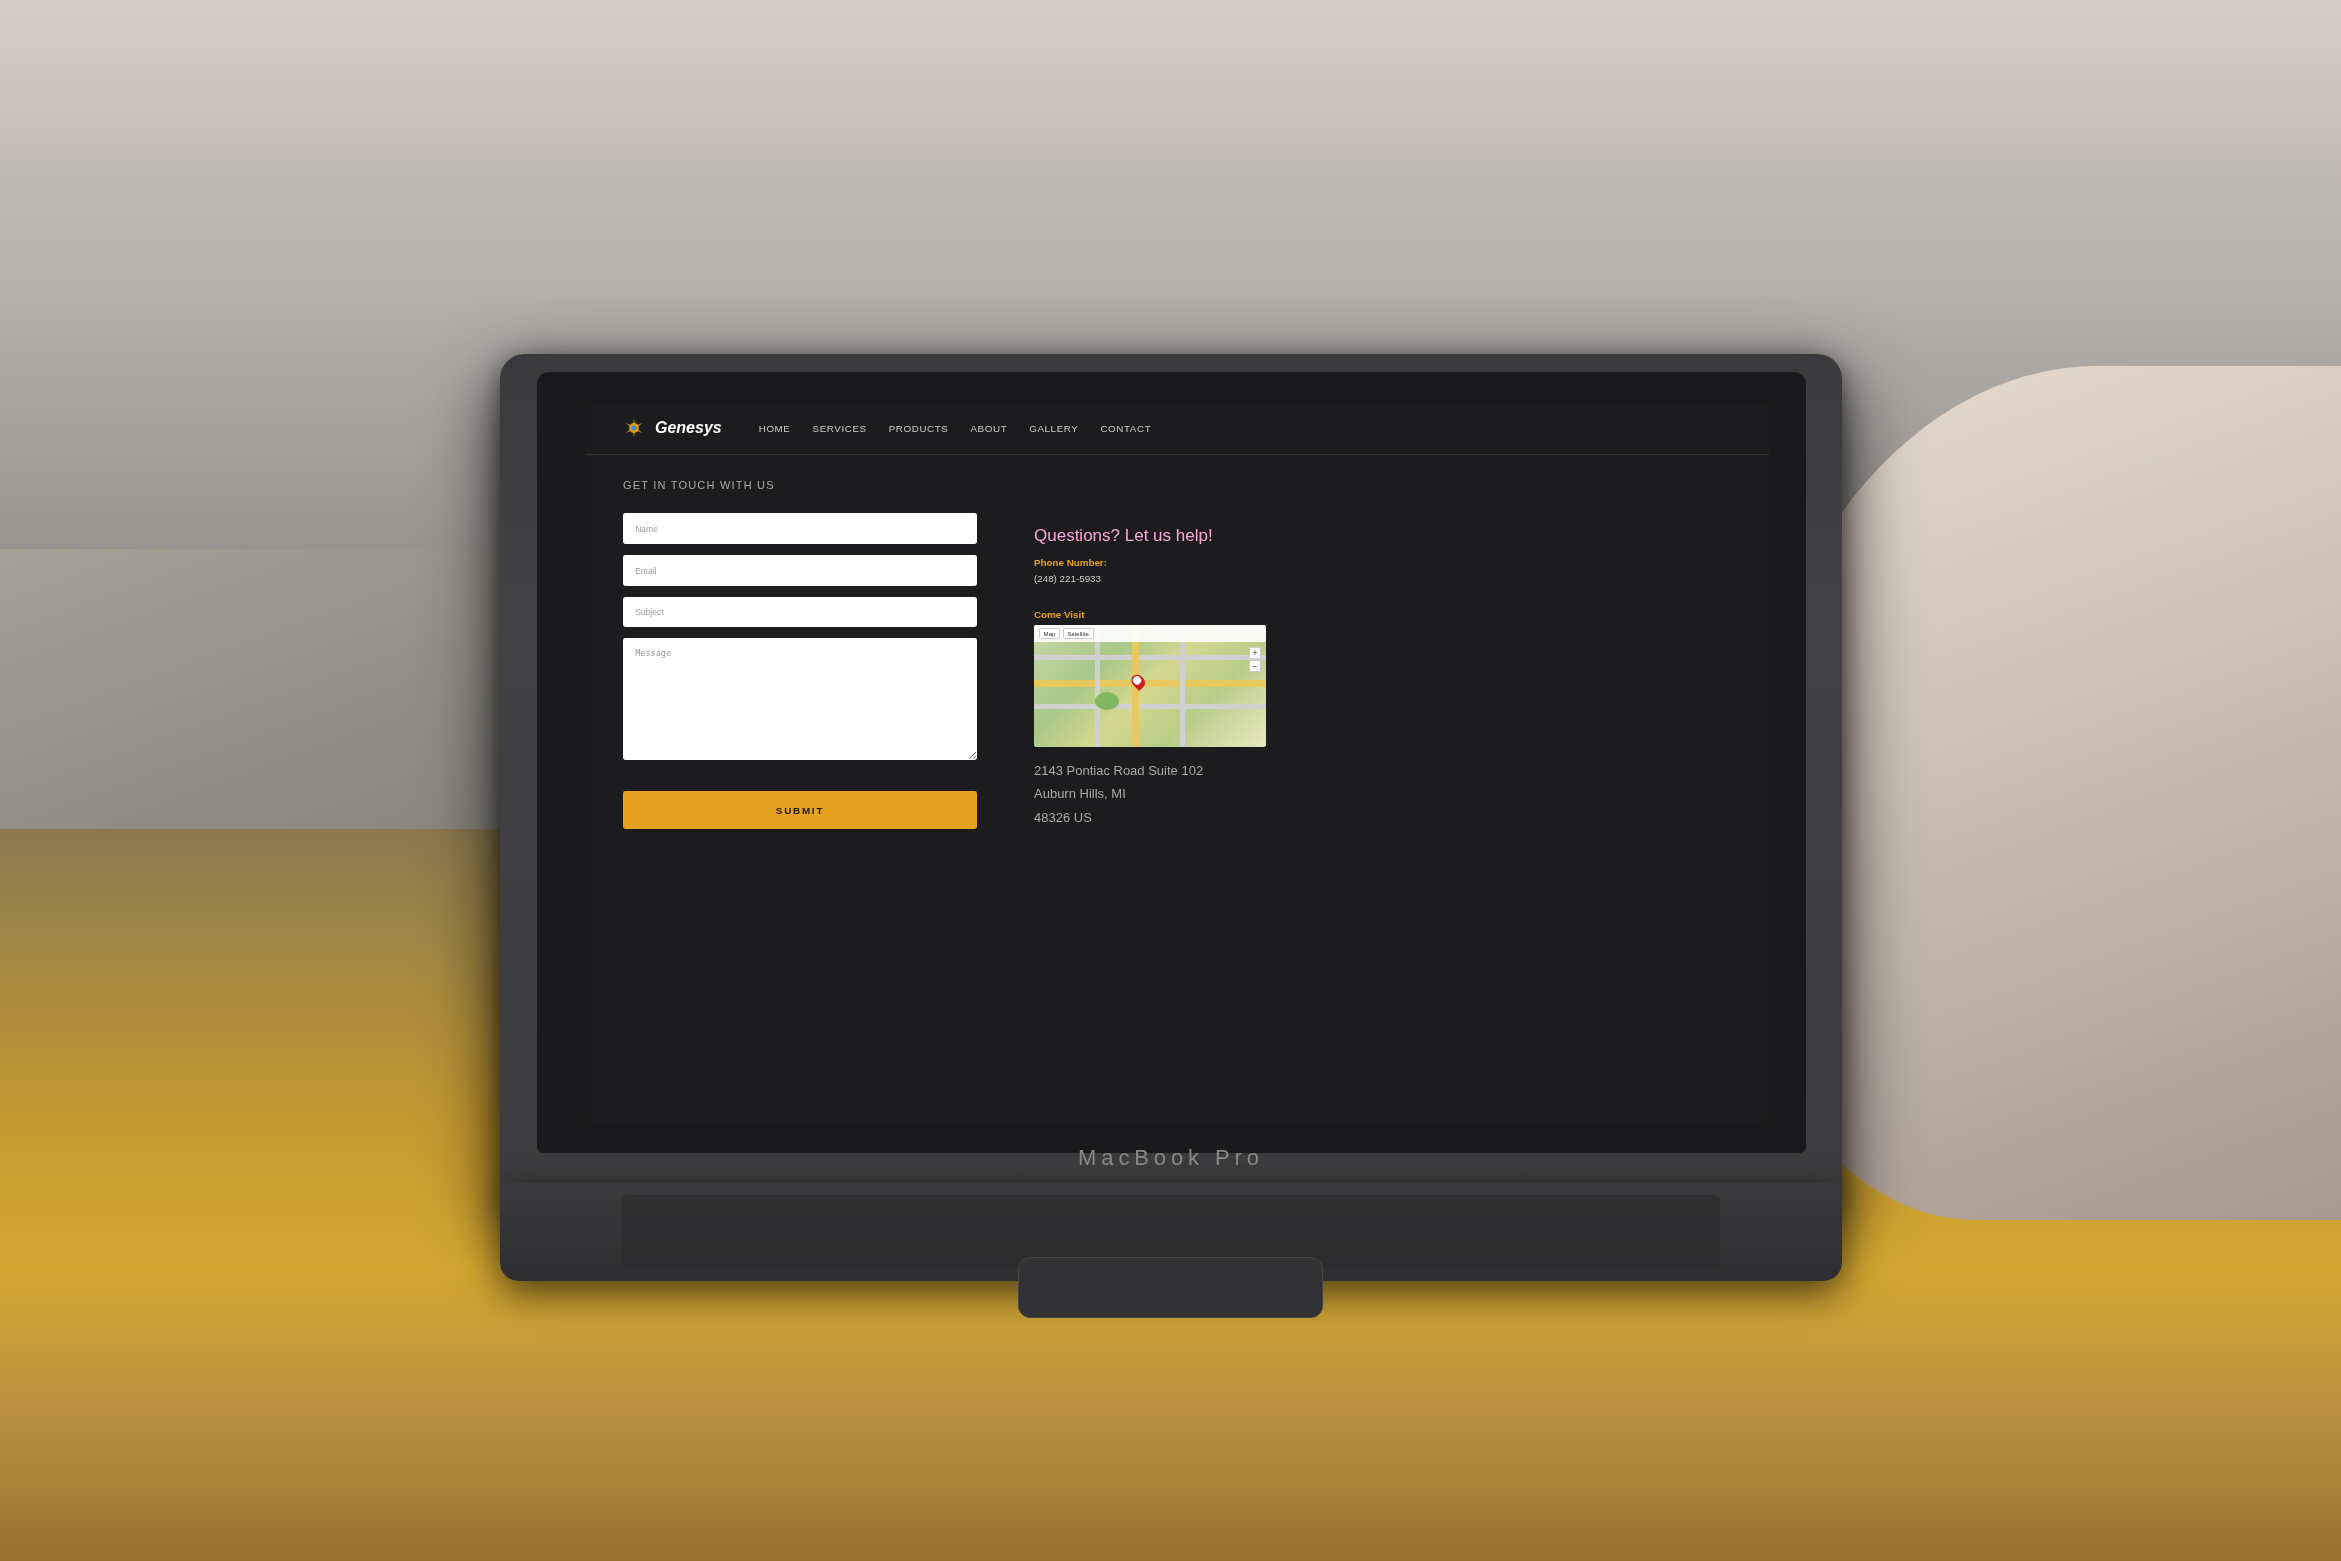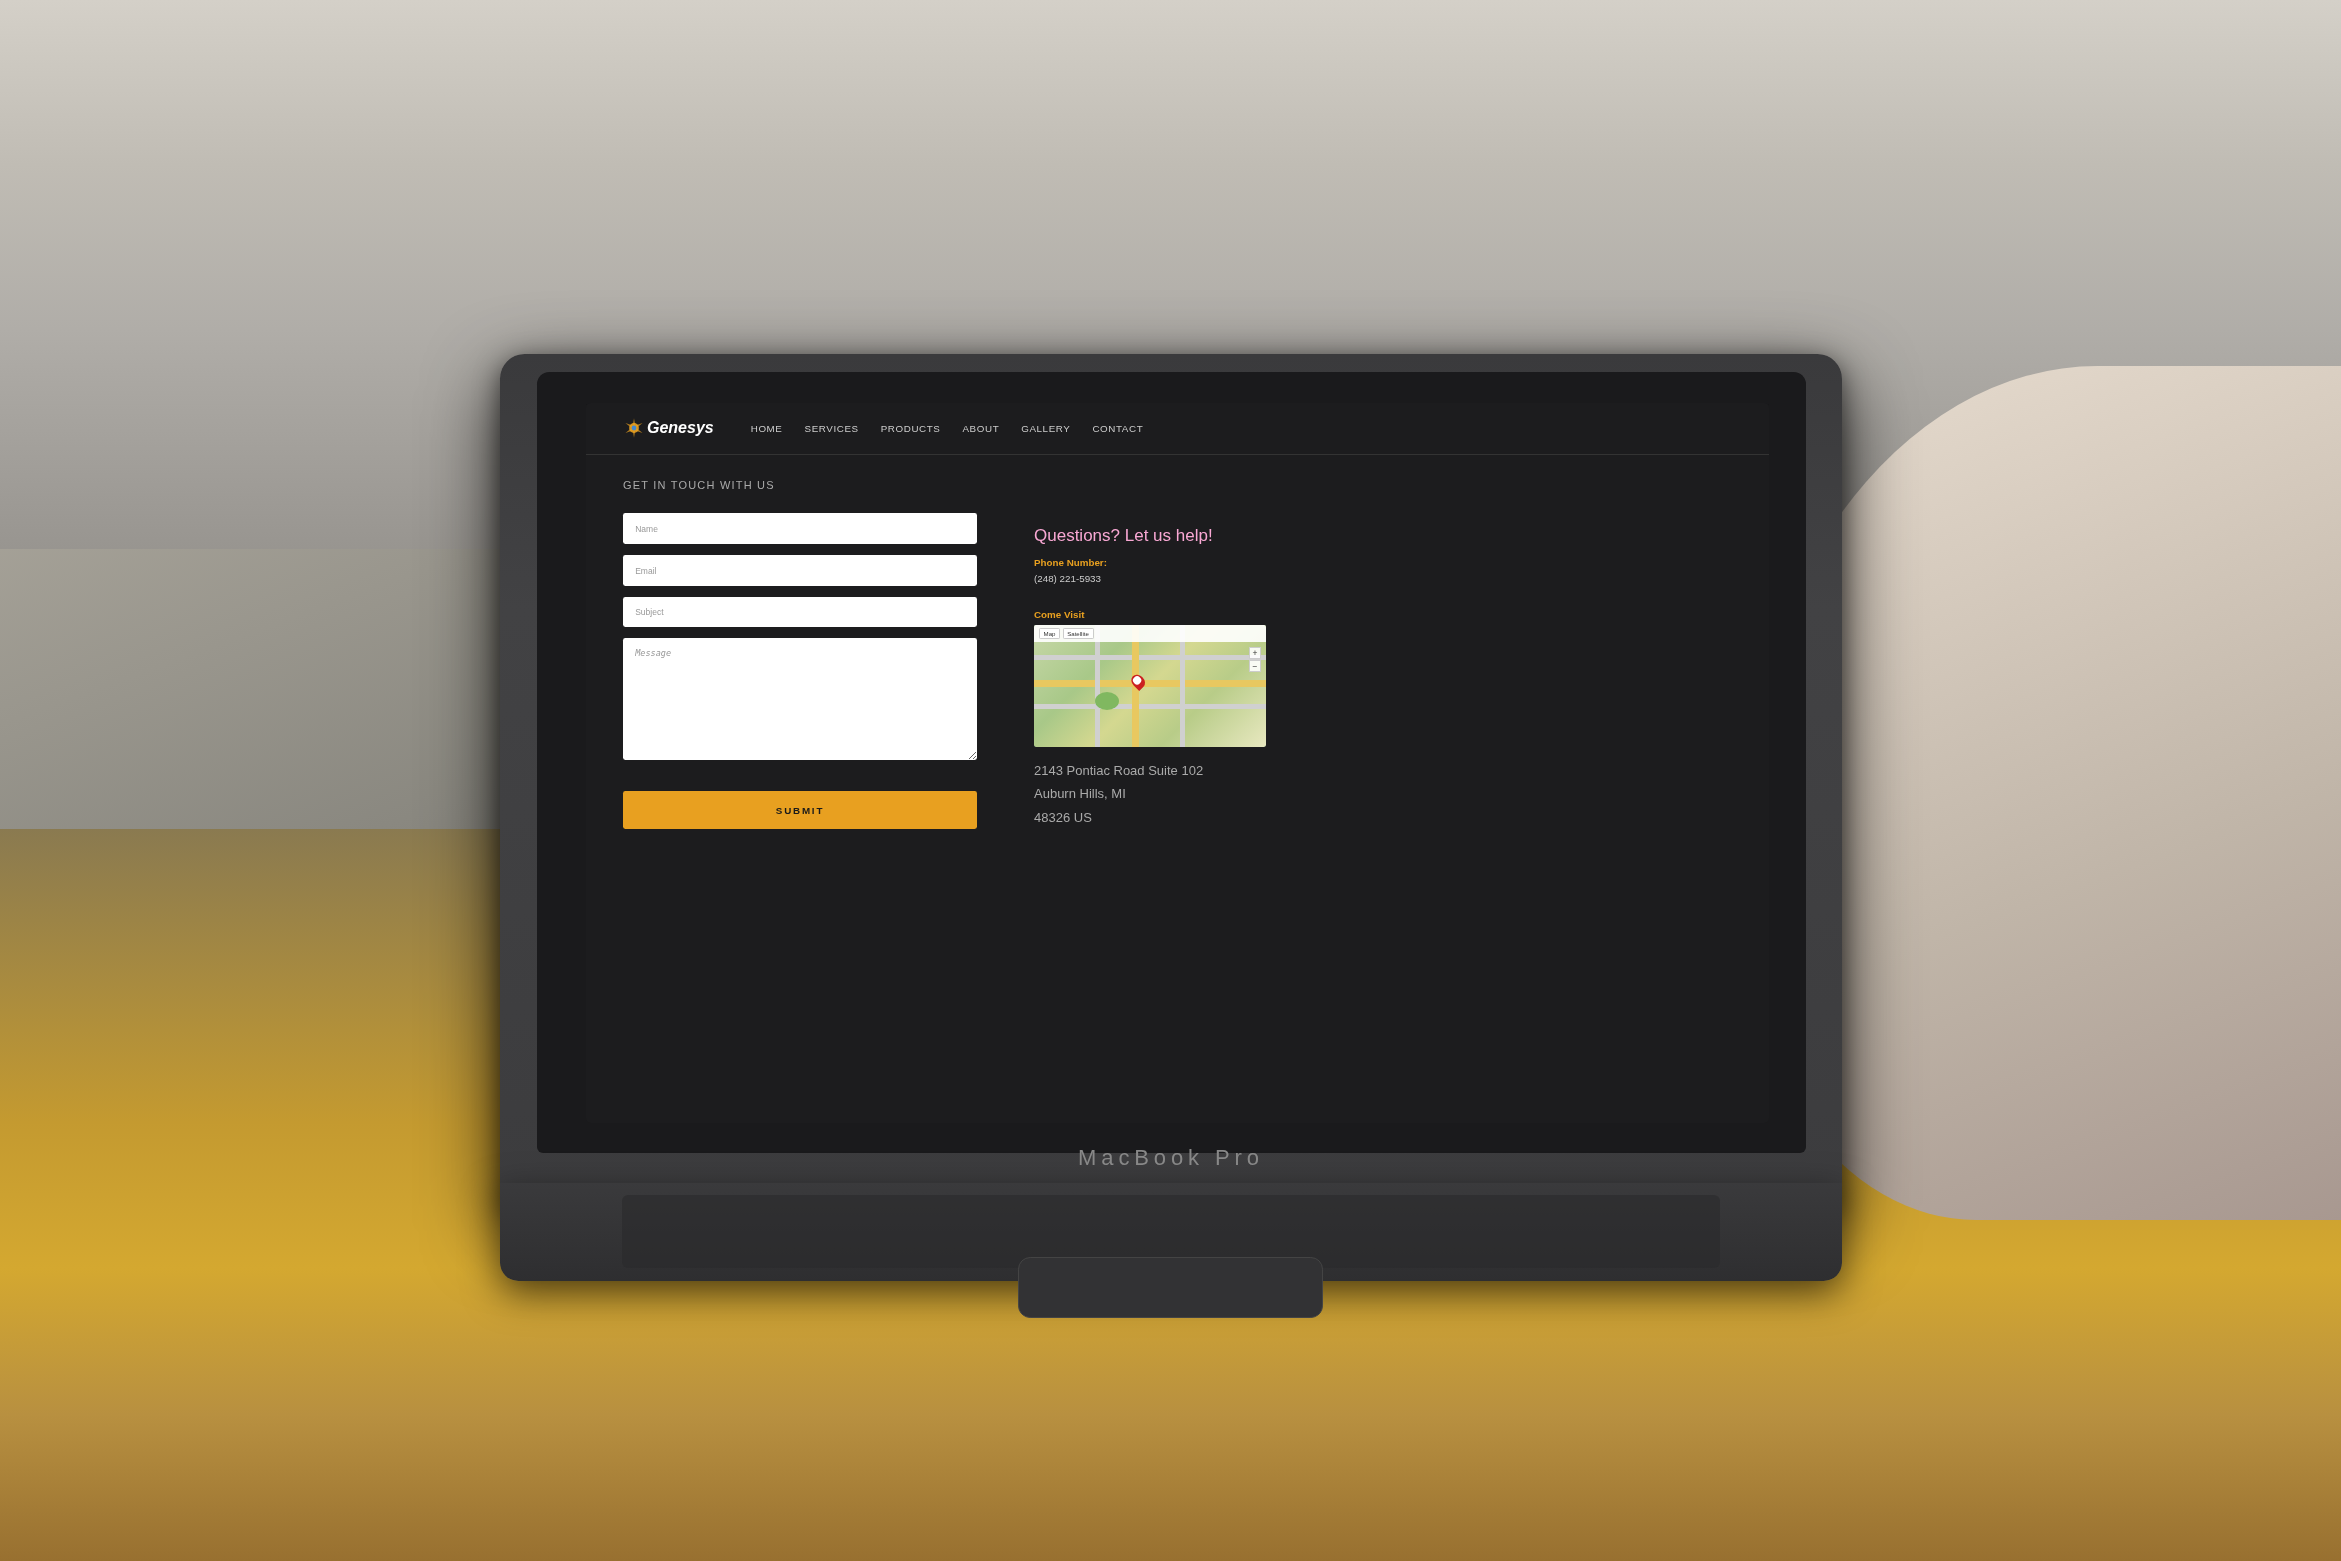--- a/index.html
+++ b/index.html
@@ -166,21 +166,21 @@
       display: flex;
       align-items: center;
       padding: 14.6px 37px;
       background: #1c1c1e;
       border-bottom: 0.6px solid #333;
     }
 
     .nav-logo {
       display: flex;
       align-items: center;
-      gap: 2px;
+      gap: 10px;
       margin-right: 37px;
     }
 
     .nav-logo-icon {
       width: 22px;
       height: 22px;
     }
 
     .nav-logo-text {
       font-size: 16px;
@@ -251,21 +251,20 @@
       width: 100%;
       padding: 9.8px 12.2px;
       background: #fff;
       border: none;
       border-radius: 2.4px;
       font-size: 9.8px;
       color: #333;
       outline: none;
       resize: both;
       min-height: 122px;
-      font-style: italic;
     }
 
     .form-textarea::placeholder {
       color: #999;
       font-size: 8.5px;
     }
 
     .submit-btn {
       width: 100%;
       padding: 13.4px;

